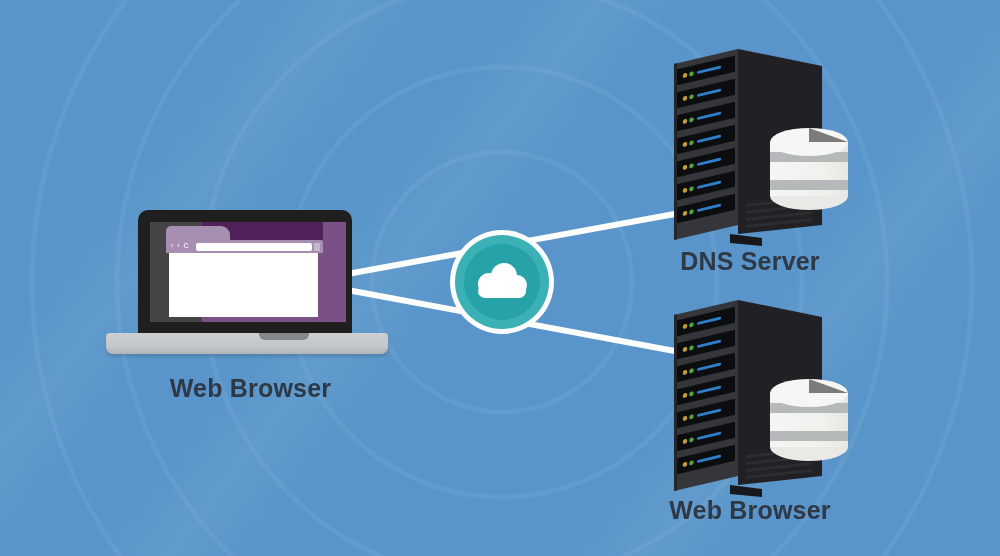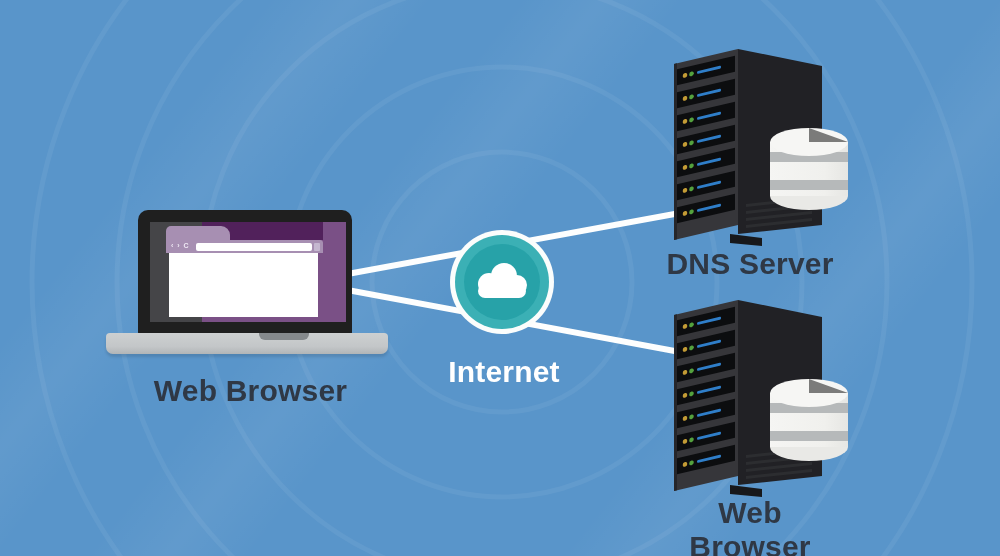--- a/index.html
+++ b/index.html
@@ -9,21 +9,21 @@
   
   .ray{position:absolute;width:130px;height:1300px;top:-400px;
        background:linear-gradient(90deg,transparent,rgba(255,255,255,0.05),transparent);
        transform:rotate(38deg);pointer-events:none;}
   .ray.r1{left:90px;}
   .ray.r2{left:420px;top:-500px;}
   .ray.r3{left:700px;top:-250px;}
 
   .bg-svg{position:absolute;left:0;top:0;z-index:1;}
 
-  .node-label{position:absolute;z-index:4;text-align:center;font-size:30px;font-weight:600;
+  .node-label{position:absolute;z-index:4;text-align:center;font-size:25px;font-weight:600;
               color:#2f3845;letter-spacing:0.2px;}
   .node-label.light{color:#ffffff;}
 
   
   .laptop{position:absolute;left:138px;top:210px;width:214px;height:125px;z-index:3;}
   .laptop-body{position:absolute;left:0;top:0;width:214px;height:125px;background:#1f1f1f;
                border-radius:10px 10px 3px 3px;}
   .laptop-screen{position:absolute;left:12px;top:12px;width:196px;height:100px;background:#454548;overflow:hidden;}
   .desktop-purple{position:absolute;left:52px;top:0;width:144px;height:100px;background:#7a5086;}
   .window-strip{position:absolute;left:52px;top:0;width:121px;height:18px;background:#51215b;}
@@ -106,21 +106,20 @@
     <div class="circle-teal-inner"></div>
     <svg class="cloud-svg" width="58" height="36" viewBox="0 0 58 36">
       <g fill="#ffffff">
         <circle cx="16" cy="22" r="11"></circle>
         <circle cx="31" cy="14" r="13"></circle>
         <circle cx="44" cy="23" r="10"></circle>
         <rect x="5" y="22" width="48" height="14" rx="7"></rect>
       </g>
     </svg>
   </div>
-  <div class="node-label light" style="left:404px;top:355px;width:200px;">Internet</div>
 
   <svg width="0" height="0" style="position:absolute">
     <defs>
       <linearGradient id="cylBody" x1="0" y1="0" x2="1" y2="0">
         <stop offset="0" stop-color="#f5f5f3"></stop>
         <stop offset="0.7" stop-color="#f0f0ed"></stop>
         <stop offset="1" stop-color="#e6e6e3"></stop>
       </linearGradient>
       <g id="slot">
         <rect width="58" height="16" fill="#0c0d0f"></rect>

